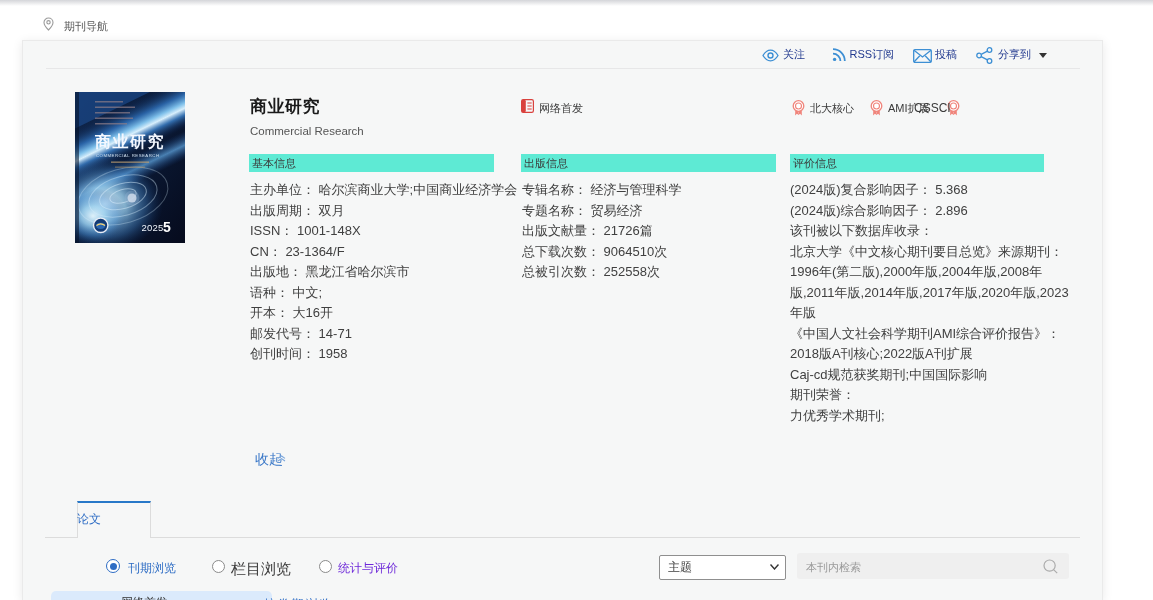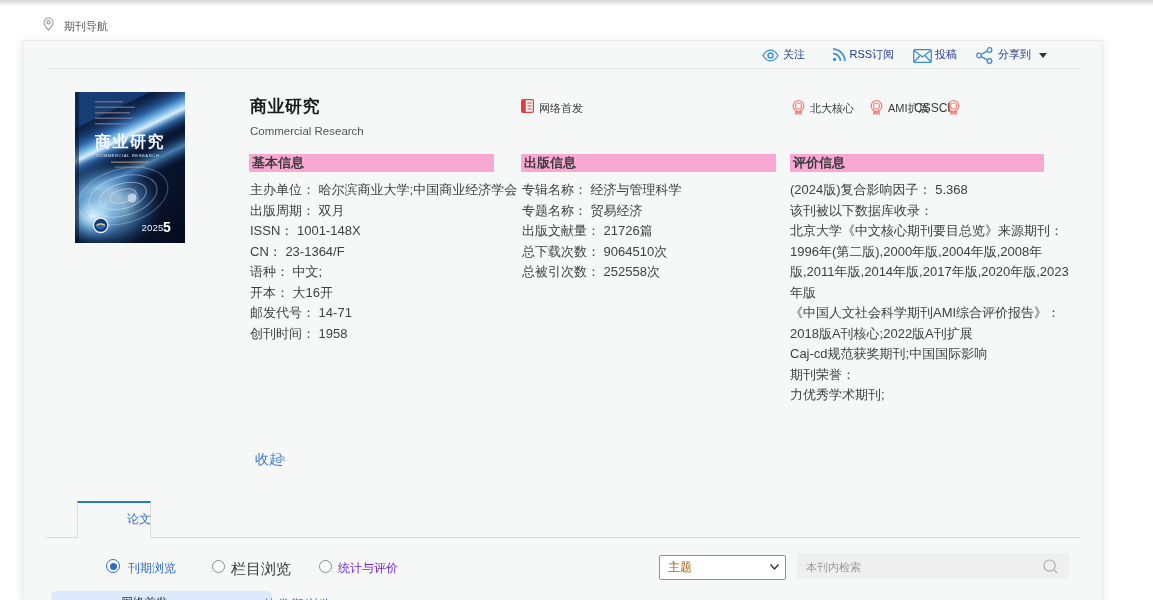--- a/index.html
+++ b/index.html
@@ -1,20 +1,20 @@
 <!DOCTYPE html>
 <html><head>
 <meta charset="utf-8">
 <style>
 *{margin:0;padding:0;box-sizing:border-box}
 html,body{width:1153px;height:600px;background:#fff;overflow:hidden}
 body{position:relative;font-family:"Liberation Sans",sans-serif;color:#3a3a3a;-webkit-font-smoothing:antialiased}
 .abs{position:absolute}
 .col{font-size:13px;line-height:20.55px;color:#404040;white-space:nowrap}
-.strip{position:absolute;height:18px;background:#f9a8d4;font-size:13px;font-weight:bold;color:#3a3a3a;line-height:18px;padding-left:3px}
+.strip{position:absolute;height:18px;background:#5eead4;font-size:11px;font-weight:normal;color:#3a3a3a;line-height:18px;padding-left:3px}
 .blue{color:#2d6cc4}
 .tbtxt{font-size:11px;color:#223a8f}
 </style>
 </head>
 <body>
 
 <div class="abs" style="top:0;left:0;width:1153px;height:6px;background:linear-gradient(#d4d5d9,#ffffff)"></div>
 
 <svg class="abs" style="left:43px;top:17px" width="11" height="14" viewBox="0 0 11 14">
  <path d="M5.5 1 C3 1 1 3 1 5.4 C1 7.6 3.2 10.6 5.5 13 C7.8 10.6 10 7.6 10 5.4 C10 3 8 1 5.5 1 Z" fill="none" stroke="#9a9a9a" stroke-width="1.1"></path>
@@ -147,67 +147,69 @@
 
 <div class="strip" style="left:249px;top:153.5px;width:245px">基本信息</div>
 <div class="strip" style="left:521px;top:153.5px;width:255px">出版信息</div>
 <div class="strip" style="left:790px;top:153.5px;width:254px">评价信息</div>
 
 <div class="abs col" style="left:250px;top:180px">
 <div>主办单位：&nbsp;哈尔滨商业大学;中国商业经济学会</div>
 <div>出版周期：&nbsp;双月</div>
 <div>ISSN：&nbsp;1001-148X</div>
 <div>CN：&nbsp;23-1364/F</div>
+<div>出版地：&nbsp;黑龙江省哈尔滨市</div>
 <div>语种：&nbsp;中文;</div>
 <div>开本：&nbsp;大16开</div>
 <div>邮发代号：&nbsp;14-71</div>
 <div>创刊时间：&nbsp;1958</div>
 </div>
 
 <div class="abs col" style="left:522px;top:180px">
 <div>专辑名称：&nbsp;经济与管理科学</div>
 <div>专题名称：&nbsp;贸易经济</div>
 <div>出版文献量：&nbsp;21726篇</div>
 <div>总下载次数：&nbsp;9064510次</div>
 <div>总被引次数：&nbsp;252558次</div>
 </div>
 
 <div class="abs col" style="left:790px;top:180px">
 <div>(2024版)复合影响因子：&nbsp;5.368</div>
+<div>(2024版)综合影响因子：&nbsp;2.896</div>
 <div>该刊被以下数据库收录：</div>
 <div>北京大学《中文核心期刊要目总览》来源期刊：</div>
 <div>1996年(第二版),2000年版,2004年版,2008年</div>
 <div>版,2011年版,2014年版,2017年版,2020年版,2023</div>
 <div>年版</div>
 <div>《中国人文社会科学期刊AMI综合评价报告》：</div>
 <div>2018版A刊核心;2022版A刊扩展</div>
 <div>Caj-cd规范获奖期刊;中国国际影响</div>
 <div>期刊荣誉：</div>
 <div>力优秀学术期刊;</div>
 </div>
 
 <div class="abs" style="left:255px;top:450.5px;font-size:14px;color:#3a78c8">收起</div>
 <svg class="abs" style="left:277px;top:455px" width="9" height="7" viewBox="0 0 9 7">
  <path d="M1 3.4 L4.5 1 L8 3.4 M1 6 L4.5 3.6 L8 6" fill="none" stroke="#7aa6dc" stroke-width="1.1"></path>
 </svg>
 
 <div class="abs" style="left:45px;top:537px;width:1035px;height:1px;background:#dcdcdc"></div>
 <div class="abs" style="left:77px;top:501px;width:74px;height:37px;background:#f6f7f7;border:1px solid #dcdcdc;border-bottom:none;border-top:2px solid #2878c8"></div>
-<div class="abs" style="left:77px;top:511px;width:74px;text-align:right;font-size:12px;color:#2d6cc4">论文</div>
+<div class="abs" style="left:77px;top:511px;width:74px;text-align:left;font-size:12px;color:#2d6cc4">论文</div>
 
 <div class="abs" style="left:106px;top:559px;width:14px;height:14px;border-radius:50%;border:1.5px solid #2d6cc4;background:#fff"></div>
 <div class="abs" style="left:109.5px;top:562.5px;width:7px;height:7px;border-radius:50%;background:#2d6cc4"></div>
 <div class="abs blue" style="left:128px;top:560px;font-size:12px">刊期浏览</div>
 <div class="abs" style="left:212px;top:559.5px;width:13px;height:13px;border-radius:50%;border:1.2px solid #8b8b8b;background:#fff"></div>
 <div class="abs" style="left:231px;top:560px;font-size:15px;color:#3a3a3a">栏目浏览</div>
 <div class="abs" style="left:319px;top:559.5px;width:13px;height:13px;border-radius:50%;border:1.2px solid #8b8b8b;background:#fff"></div>
 <div class="abs" style="left:338px;top:560px;font-size:12px;color:#6d28d9">统计与评价</div>
 
 <div class="abs" style="left:659px;top:555px;width:127px;height:25px;background:#fff;border:1px solid #8f8f8f;border-radius:2px"></div>
-<div class="abs" style="left:668px;top:558.5px;font-size:12px;color:#a16207">主题</div>
+<div class="abs" style="left:668px;top:558.5px;font-size:12px;color:#404040">主题</div>
 <svg class="abs" style="left:770px;top:564px" width="9" height="6" viewBox="0 0 9 6">
  <path d="M0.5 0.5 L4.5 5 L8.5 0.5" fill="none" stroke="#333" stroke-width="1.4"></path>
 </svg>
 <div class="abs" style="left:797px;top:553px;width:272px;height:26px;background:#efefef;border-radius:3px"></div>
 <div class="abs" style="left:806px;top:560px;font-size:11px;color:#9a9a9a">本刊内检索</div>
 <svg class="abs" style="left:1043px;top:559px" width="15" height="15" viewBox="0 0 15 15">
  <circle cx="6.6" cy="6.6" r="5.6" fill="none" stroke="#ababab" stroke-width="1.2"></circle>
  <path d="M10.8 10.8 L14.2 14.2" stroke="#ababab" stroke-width="1.2"></path>
 </svg>
 

